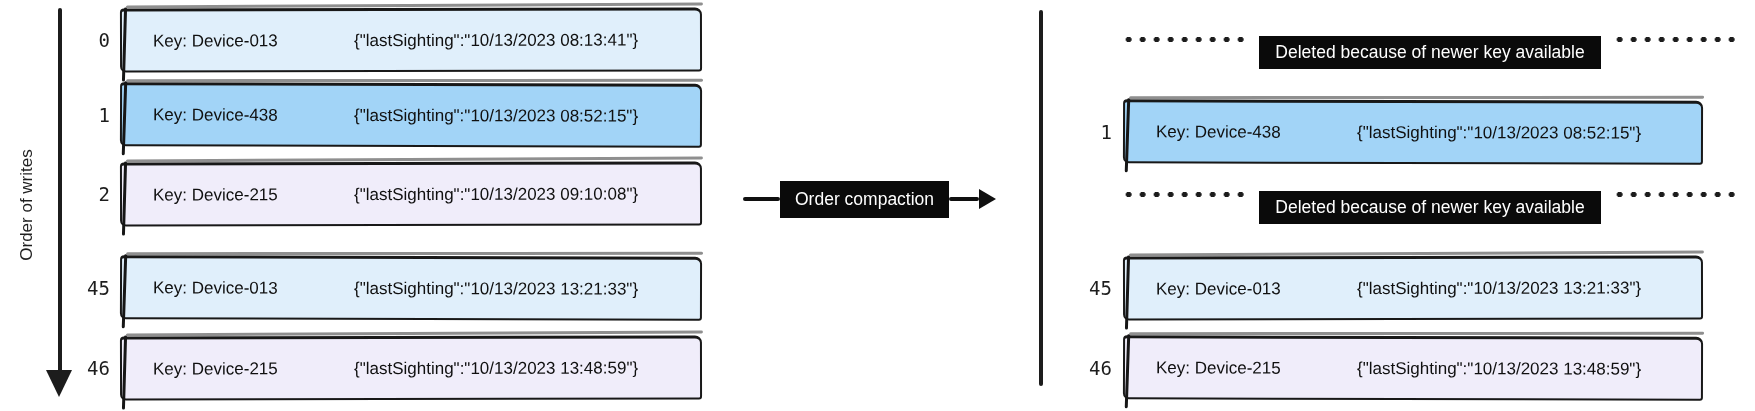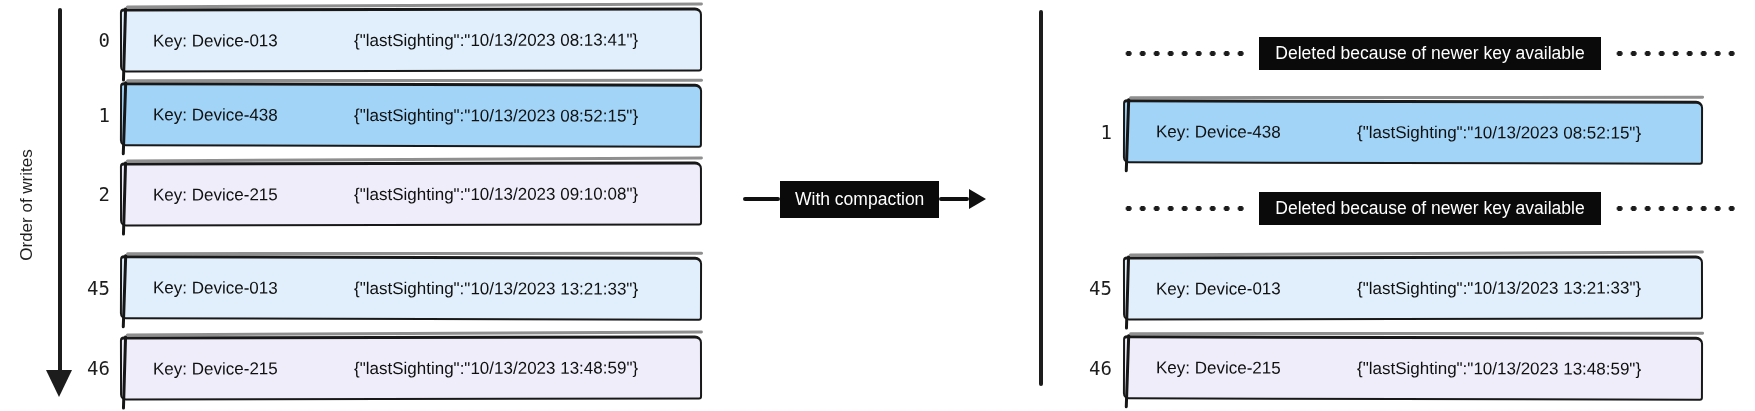--- a/index.html
+++ b/index.html
@@ -67,21 +67,21 @@
     white-space:nowrap;
   }
   .mid-head{
     width:0;height:0;border-top:10px solid transparent;
     border-bottom:10px solid transparent;border-left:17px solid #101010;
   }
 
   
   .deleted-row{
     position:absolute;left:1110px;width:640px;height:34px;
-    display:flex;align-items:center;
+    display:flex;align-items:flex-start;
   }
   .deleted-row.d1{top:36px}
   .deleted-row.d2{top:191px}
   .dotline{
     flex:1;height:7px;
     background-image:radial-gradient(circle,#1c1c1c 2.6px,transparent 3px);
     background-size:14px 7px;background-repeat:repeat-x;background-position:center;
     margin:0 8px;
   }
   .deleted-label{
@@ -120,21 +120,21 @@
     <span class="key">Key: Device-013</span>
     <span class="value">{"lastSighting":"10/13/2023 13:21:33"}</span>
   </div>
   <div class="record l46 tilt-a" style="background: rgb(240, 237, 250);">
     <span class="key">Key: Device-215</span>
     <span class="value">{"lastSighting":"10/13/2023 13:48:59"}</span>
   </div>
 
   <div class="mid">
     <div class="mid-line a"></div>
-    <div class="mid-label">With compaction</div>
+    <div class="mid-label">Order compaction</div>
     <div class="mid-line b"></div>
     <div class="mid-head"></div>
   </div>
 
   <div class="axis-line right"></div>
 
   <div class="deleted-row d1">
     <div class="dotline"></div>
     <div class="deleted-label">Deleted because of newer key available</div>
     <div class="dotline"></div>

